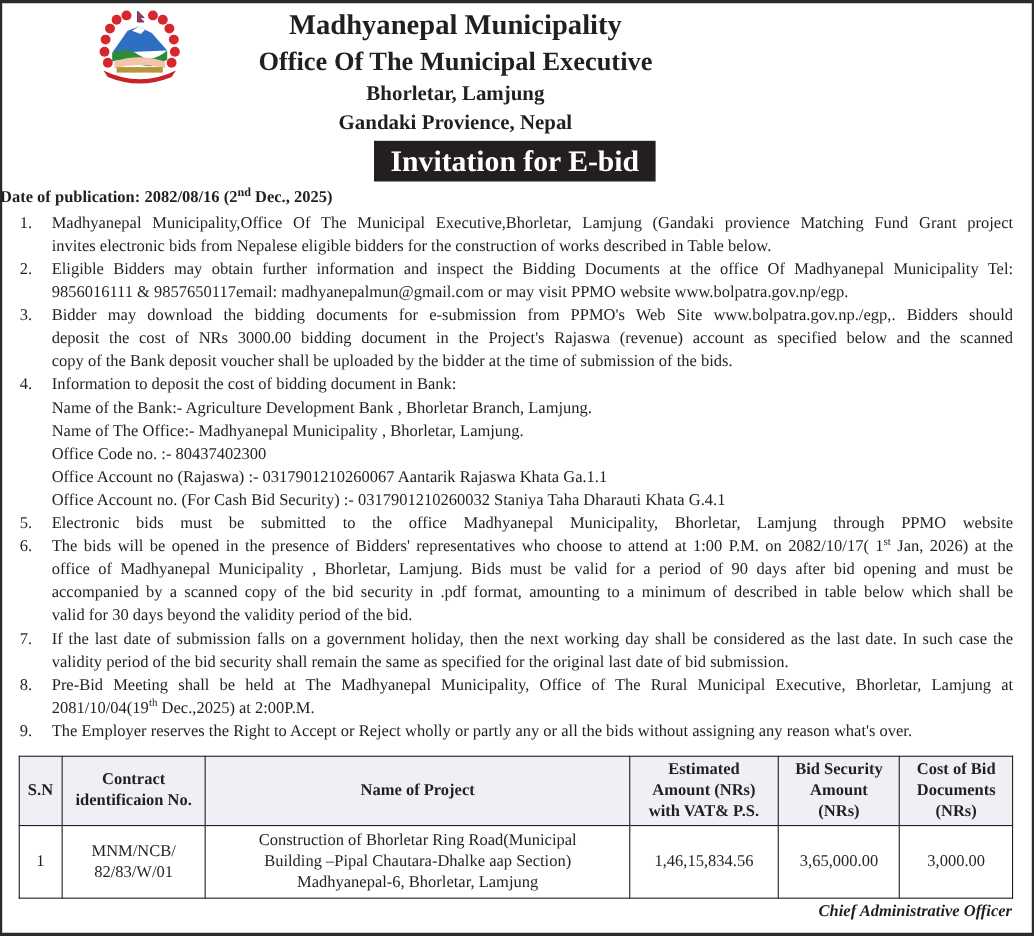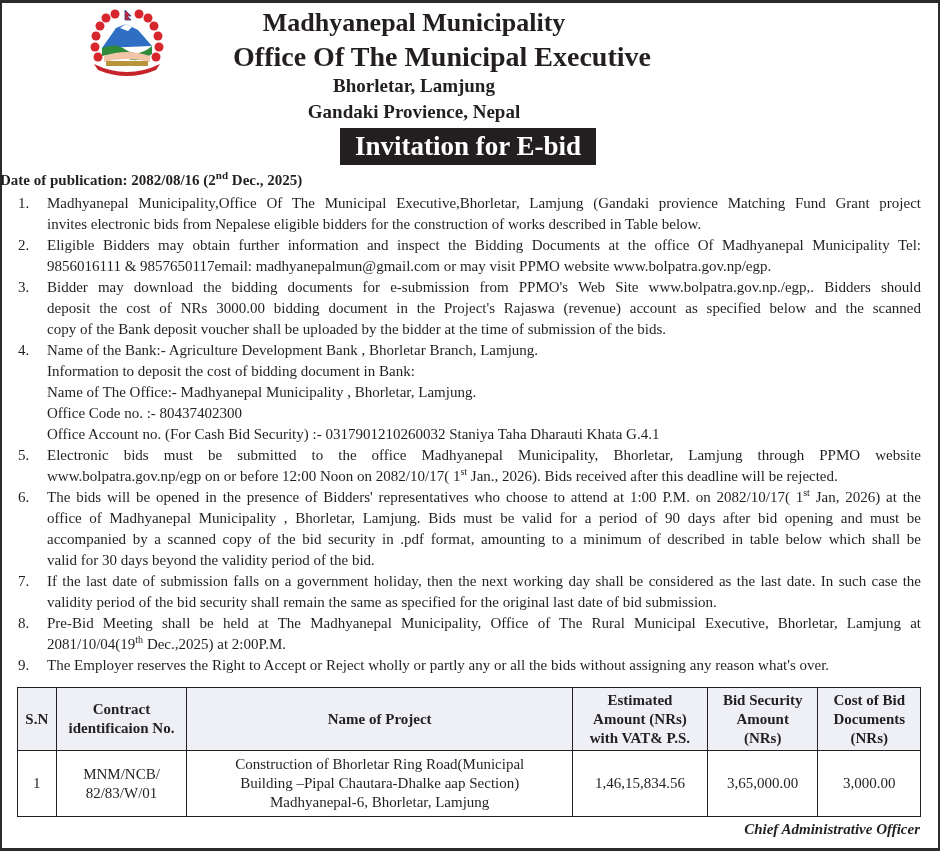--- a/index.html
+++ b/index.html
@@ -14,21 +14,21 @@
     width: 936px; height: 845px;
     border-top: 3px solid #2b2b2b;
     border-left: 2px solid #2b2b2b;
     border-right: 2px solid #2b2b2b;
     border-bottom: 4px solid #2b2b2b;
     box-sizing: content-box;
   }
   .emblem { position: absolute; left: 86px; top: 8px; width: 82px; height: 72px; }
   .header { position: absolute; left: 0; width: 828px; text-align: center; font-weight: bold; }
   .h1 { top: 6px; font-size: 26px; line-height: 34px; }
-  .h2 { top: 40px; font-size: 28px; line-height: 34px; margin-left: 28px; }
+  .h2 { top: 40px; font-size: 24px; line-height: 34px; }
   .h3 { top: 73px; font-size: 19px; line-height: 25px; }
   .h4 { top: 99px; font-size: 19px; line-height: 25px; }
   .title-box {
     position: absolute; left: 340px; top: 128px; width: 256px; height: 37px;
     background: #231f20; color: #fff; font-size: 27px; font-weight: bold;
     text-align: center; line-height: 36px;
   }
   .pubdate { position: absolute; left: 0; top: 170px; width: 940px; text-align: left;
     font-size: 15px; font-weight: bold; line-height: 20px; }
   .pubdate sup { font-size: 11px; }
@@ -95,30 +95,30 @@
     <p>9856016111 &amp; 9857650117email: madhyanepalmun@gmail.com or may visit PPMO website www.bolpatra.gov.np/egp.</p>
   </div>
   <div class="item">
     <span class="num">3.</span>
     <p class="j">Bidder may download the bidding documents for e-submission from PPMO's Web Site www.bolpatra.gov.np./egp,. Bidders  should</p>
     <p class="j">deposit  the  cost of  NRs 3000.00  bidding  document  in  the Project's Rajaswa (revenue)  account  as  specified  below  and  the  scanned</p>
     <p>copy  of  the  Bank  deposit  voucher  shall  be  uploaded  by  the  bidder  at  the  time  of submission of the bids.</p>
   </div>
   <div class="item">
     <span class="num">4.</span>
+    <p>Information to deposit the cost of bidding document in Bank:</p>
     <p>Name of the Bank:- Agriculture Development Bank , Bhorletar Branch, Lamjung.</p>
-    <p>Information to deposit the cost of bidding document in Bank:</p>
     <p>Name of  The Office:-  Madhyanepal Municipality , Bhorletar, Lamjung.</p>
     <p>Office Code no. :- 80437402300</p>
+    <p>Office Account no (Rajaswa) :- 0317901210260067 Aantarik Rajaswa Khata Ga.1.1</p>
     <p>Office Account no. (For  Cash Bid Security) :- 0317901210260032 Staniya Taha  Dharauti Khata G.4.1</p>
   </div>
   <div class="item">
     <span class="num">5.</span>
     <p class="j">Electronic  bids  must  be  submitted  to  the  office  Madhyanepal  Municipality,  Bhorletar,  Lamjung  through  PPMO  website</p>
-    <p><span> www.bolpatra.gov.np/egp on or before  12:00 Noon on 2082/10/17( 1</span><sup>st</sup><span> Jan., 2026). Bids received after this deadline will be rejected.</span></p>
   </div>
   <div class="item">
     <span class="num">6.</span>
     <p class="j"><span>The bids will be opened in the presence of Bidders' representatives who choose to attend at 1:00 P.M. on 2082/10/17( 1</span><sup>st</sup><span> Jan, 2026) at the</span></p>
     <p class="j">office of  Madhyanepal Municipality , Bhorletar, Lamjung. Bids must be valid for a period of 90 days  after bid opening and must be</p>
     <p class="j">accompanied by a scanned copy of the bid security in .pdf format, amounting to a minimum of described in table below which shall be</p>
     <p>valid for 30 days beyond the validity period of the bid.</p>
   </div>
   <div class="item">
     <span class="num">7.</span>

